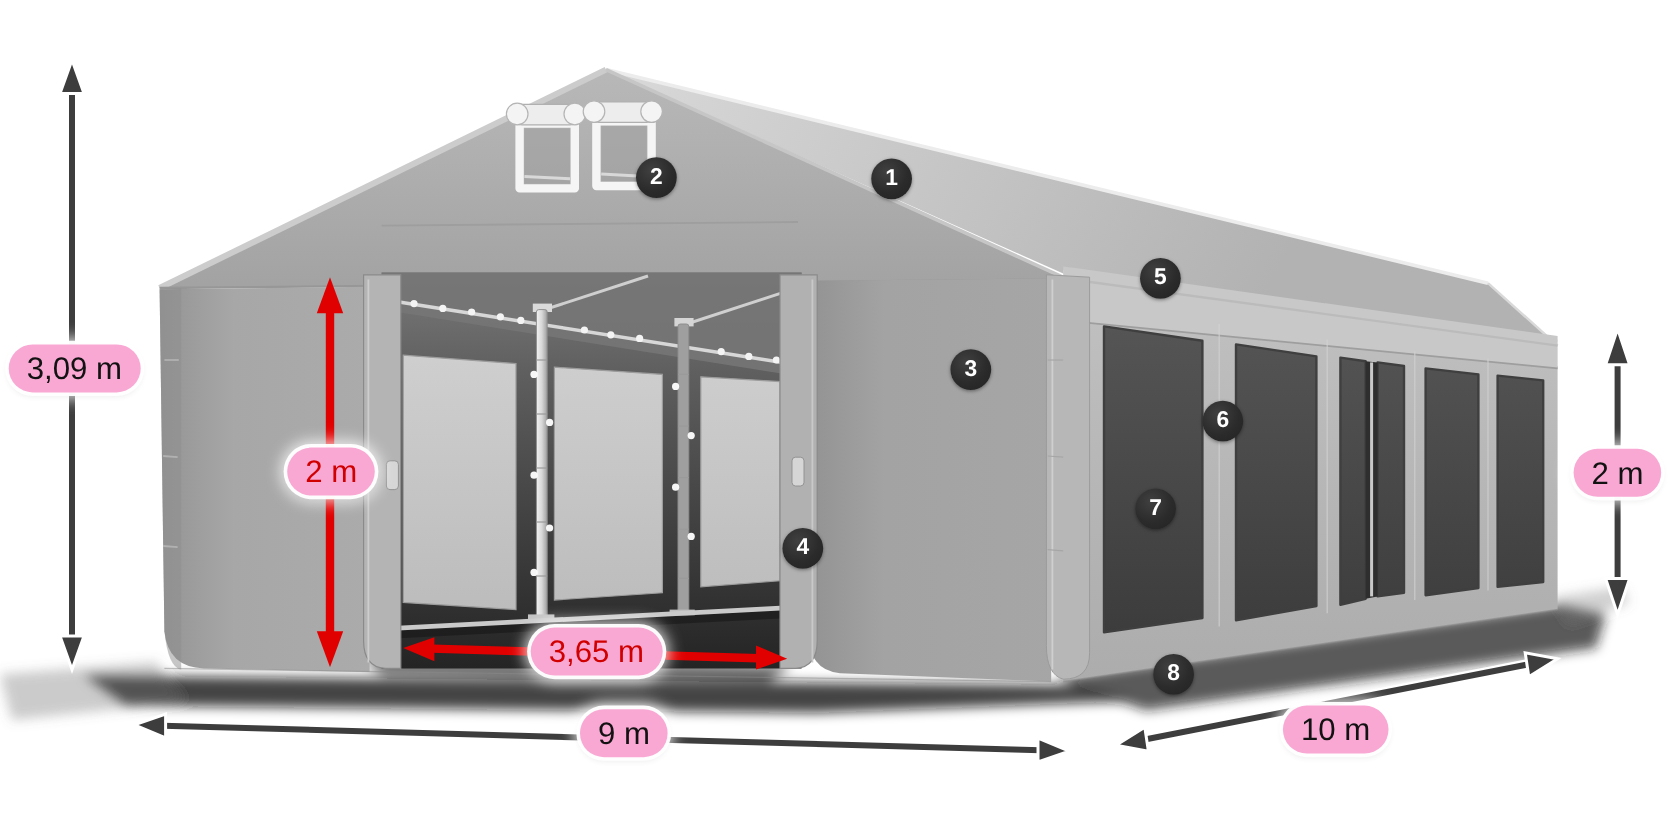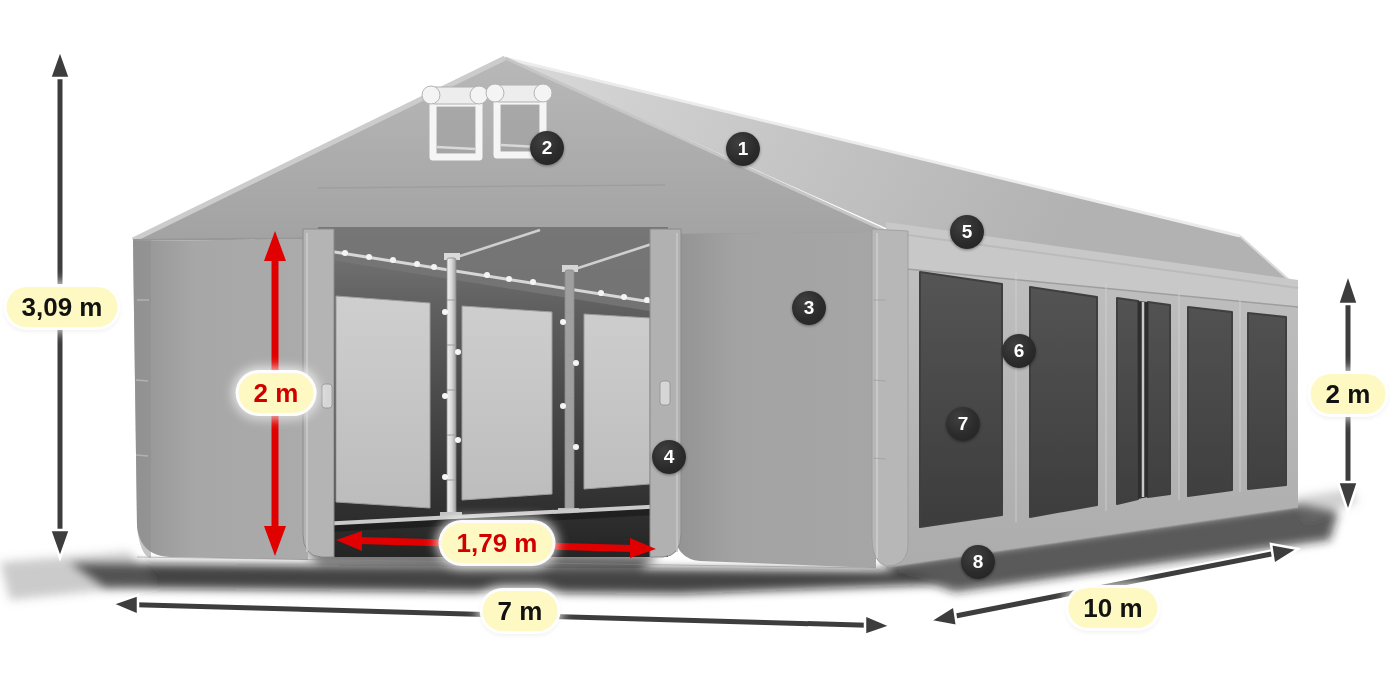--- a/index.html
+++ b/index.html
@@ -3,22 +3,22 @@
 <meta charset="utf-8">
 <style>
   html,body{margin:0;padding:0;background:#ffffff;}
   .stage{
     position:relative;width:1400px;height:700px;overflow:hidden;background:#ffffff;
     font-family:"Liberation Sans", sans-serif;
   }
   .stage svg{position:absolute;left:0;top:0;}
   .pill{
     position:absolute;transform:translate(-50%,-50%);
-    background:#fef9c3;color:#121212;
-    font-weight:bold;font-size:26px;line-height:1;
+    background:#f9a8d4;color:#121212;
+    font-weight:normal;font-size:26px;line-height:1;
     padding:7px 15px;border-radius:24px;white-space:nowrap;
     box-shadow:0 0 0 3px rgba(255,255,255,0.95), 0 0 12px 5px rgba(255,255,255,0.85), 0 2px 6px rgba(0,0,0,0.25);
     z-index:3;
   }
   .pill.red{color:#d10000;}
   .badge{
     position:absolute;transform:translate(-50%,-50%);
     width:34px;height:34px;border-radius:50%;
     background:radial-gradient(circle at 38% 32%, #404040 0%, #2b2b2b 55%, #222222 100%);
     color:#ffffff;font-weight:bold;font-size:19px;
@@ -264,22 +264,22 @@
     </g>
     <g>
       <line x1="360" y1="540.5" x2="632" y2="548.5" stroke="#e10000" stroke-width="7"></line>
       <polygon points="336,540 362,551 362,531" fill="#e10000"></polygon>
       <polygon points="656,549 630,558 630,538" fill="#e10000"></polygon>
     </g>
   </svg>
 
   <div class="pill" style="left:62px;top:307px">3,09 m</div>
   <div class="pill red" style="left:276px;top:393px">2 m</div>
-  <div class="pill red" style="left:497px;top:543px">1,79 m</div>
-  <div class="pill" style="left:520px;top:611px">7 m</div>
+  <div class="pill red" style="left:497px;top:543px">3,65 m</div>
+  <div class="pill" style="left:520px;top:611px">9 m</div>
   <div class="pill" style="left:1113px;top:608px">10 m</div>
   <div class="pill" style="left:1348px;top:394px">2 m</div>
 
   <div class="badge" style="left:743px;top:149px">1</div>
   <div class="badge" style="left:547px;top:148px">2</div>
   <div class="badge" style="left:809px;top:308px">3</div>
   <div class="badge" style="left:669px;top:457px">4</div>
   <div class="badge" style="left:967px;top:232px">5</div>
   <div class="badge" style="left:1019px;top:351px">6</div>
   <div class="badge" style="left:963px;top:424px">7</div>

